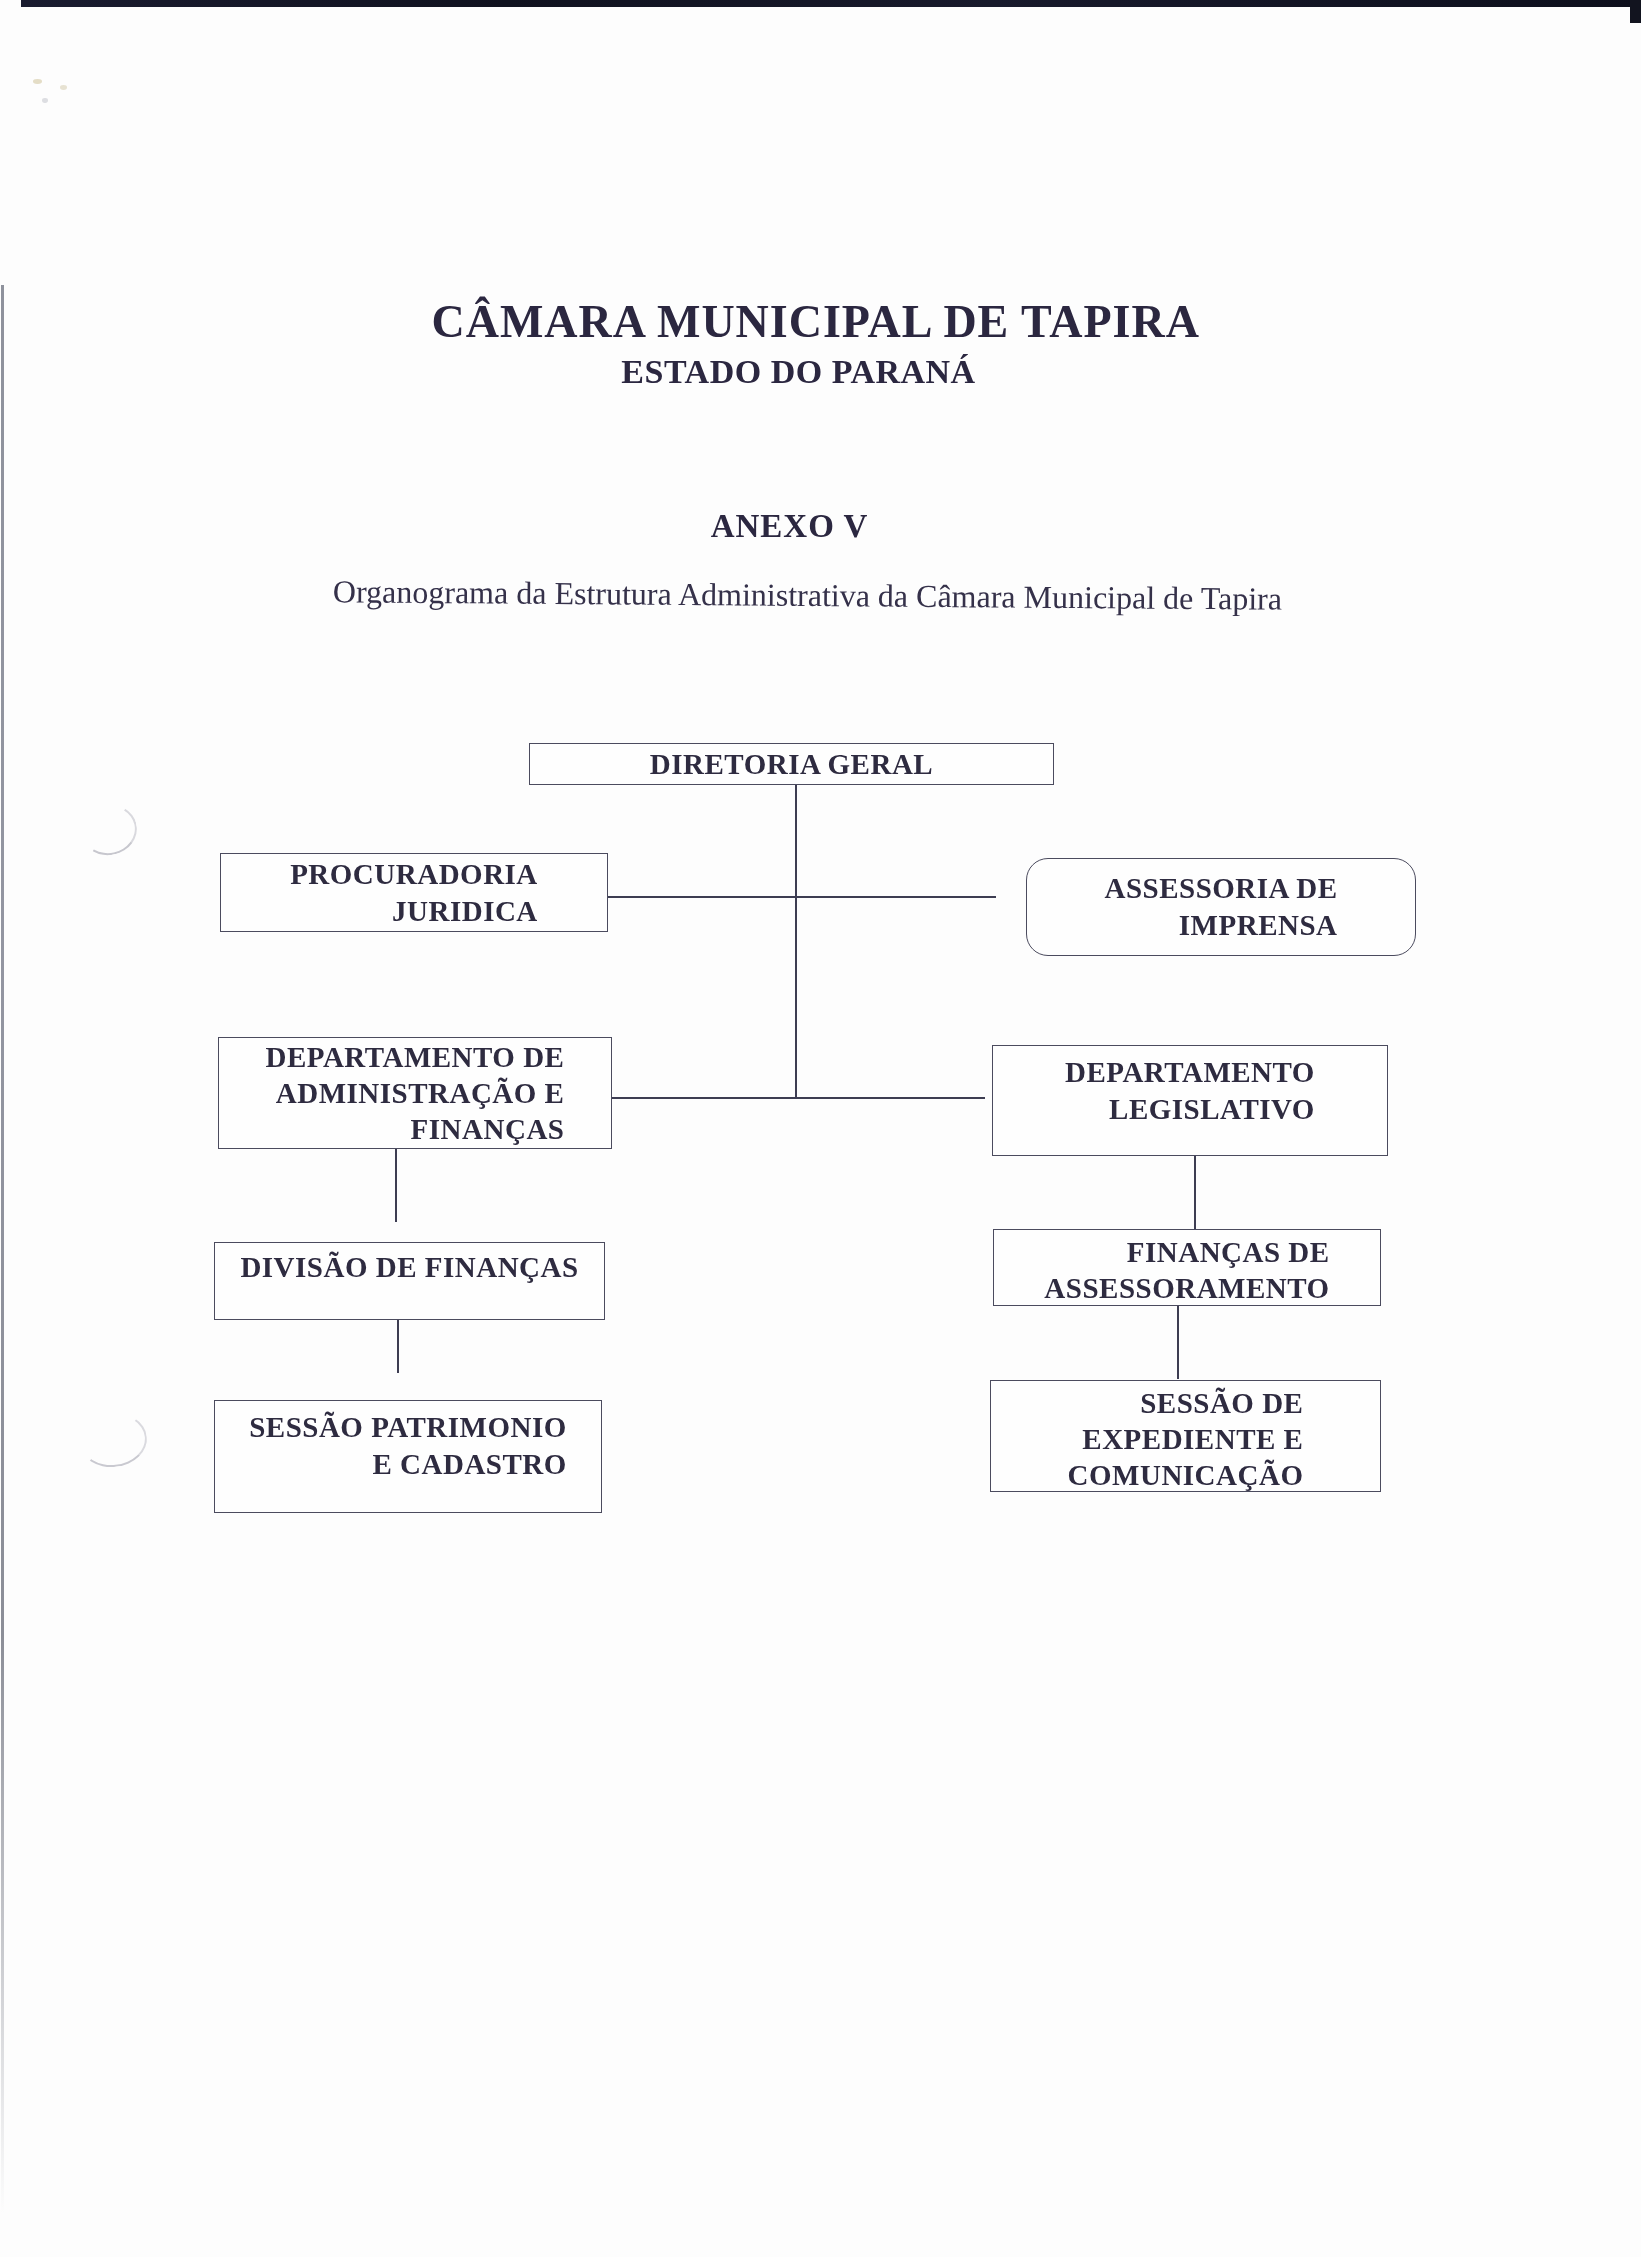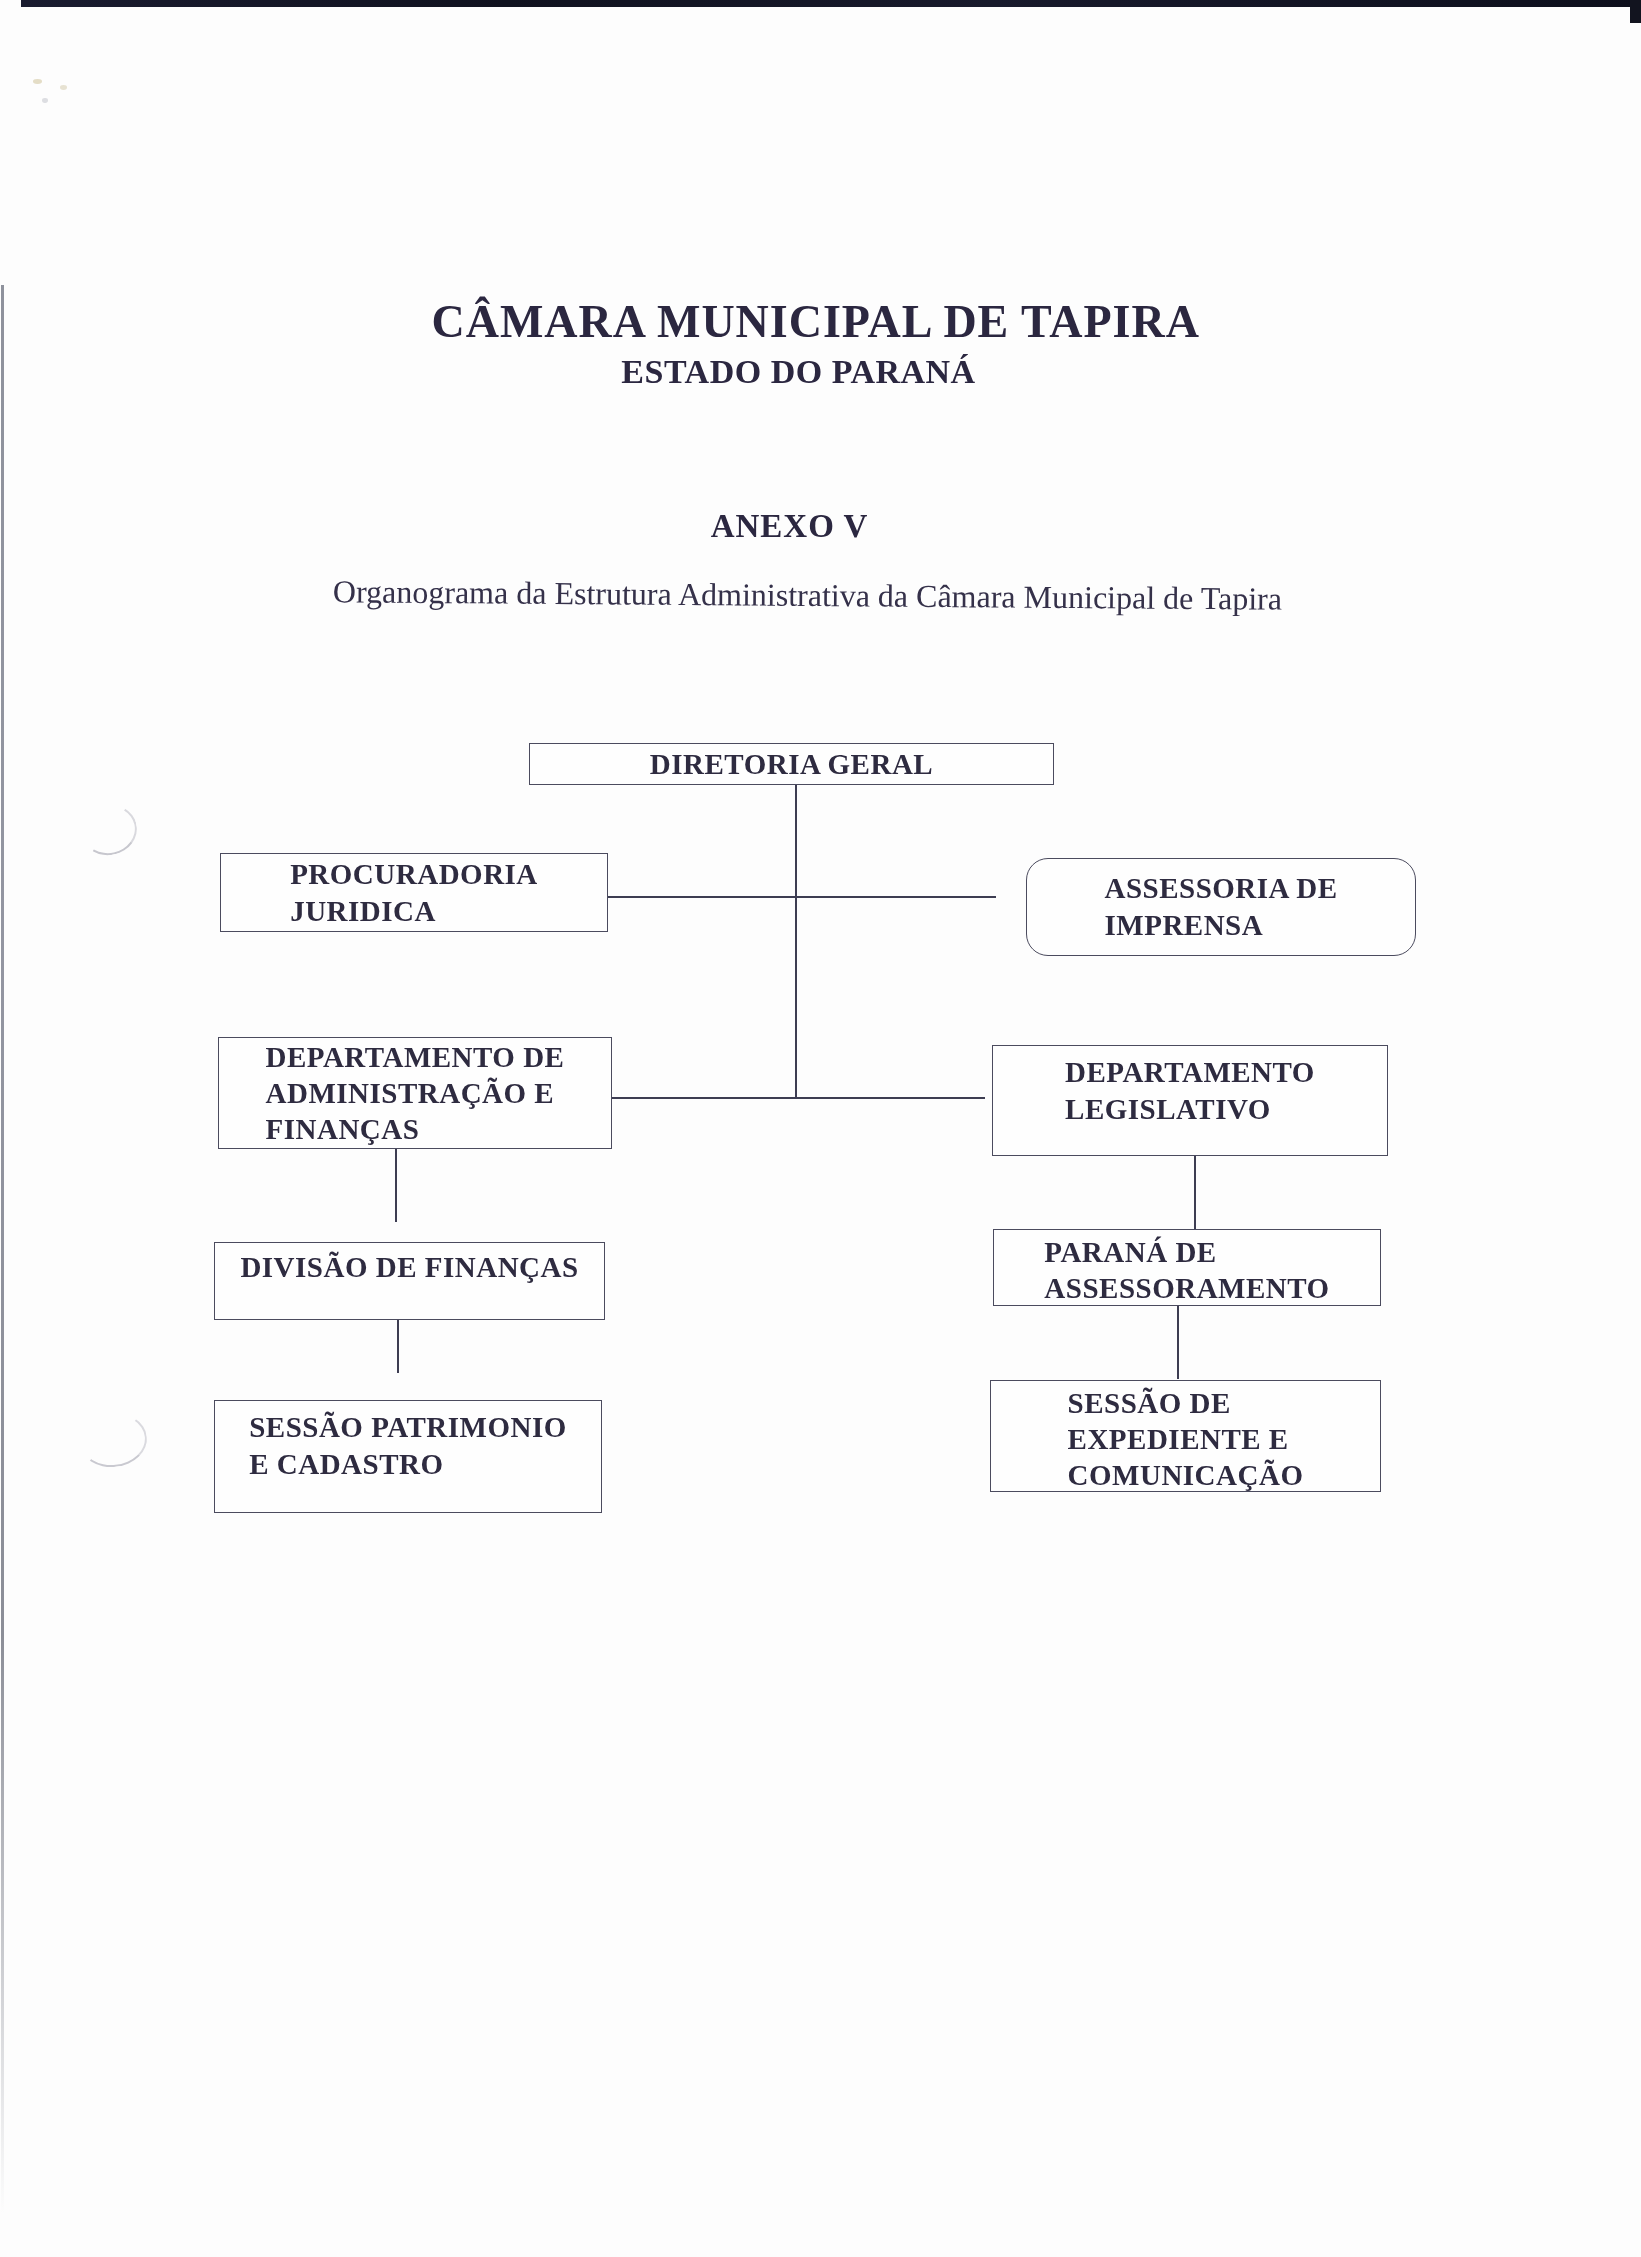--- a/index.html
+++ b/index.html
@@ -52,21 +52,21 @@
   .annex-title  { top: 508px; left: -31px; font-size: 33px; font-weight: bold; letter-spacing: 1px; color: #2b2740; }
   .caption      { top: 577px; left: -13.5px; font-size: 32px; font-weight: normal; color: #35314a; transform: rotate(0.45deg); }
 
   
   .node {
     position: absolute;
     border: 1.9px solid #4b4b5e;
     background: #fefefe;
     display: flex;
     justify-content: center;
-    text-align: left;
+    text-align: right;
     font-weight: bold;
     font-size: 29px;
     letter-spacing: 0.5px;
     color: #2e2b40;
     box-sizing: border-box;
   }
   .node .label { white-space: pre-line; }
 
   .n-diretoria    { left: 529px;  top: 743px;  width: 525px; height: 42px;  align-items: center; line-height: 39px; }
   .n-procuradoria { left: 220px;  top: 853px;  width: 388px; height: 79px;  align-items: center; line-height: 37px; }
@@ -138,21 +138,21 @@
   <div class="node n-dep-leg">
     <span class="label">DEPARTAMENTO
 LEGISLATIVO</span>
   </div>
 
   <div class="node n-div-fin">
     <span class="label">DIVISÃO DE FINANÇAS</span>
   </div>
 
   <div class="node n-div-assess">
-    <span class="label">PARANÁ DE
+    <span class="label">FINANÇAS DE
 ASSESSORAMENTO</span>
   </div>
 
   <div class="node n-ses-patr">
     <span class="label">SESSÃO PATRIMONIO
 E CADASTRO</span>
   </div>
 
   <div class="node n-ses-exp">
     <span class="label">SESSÃO DE

